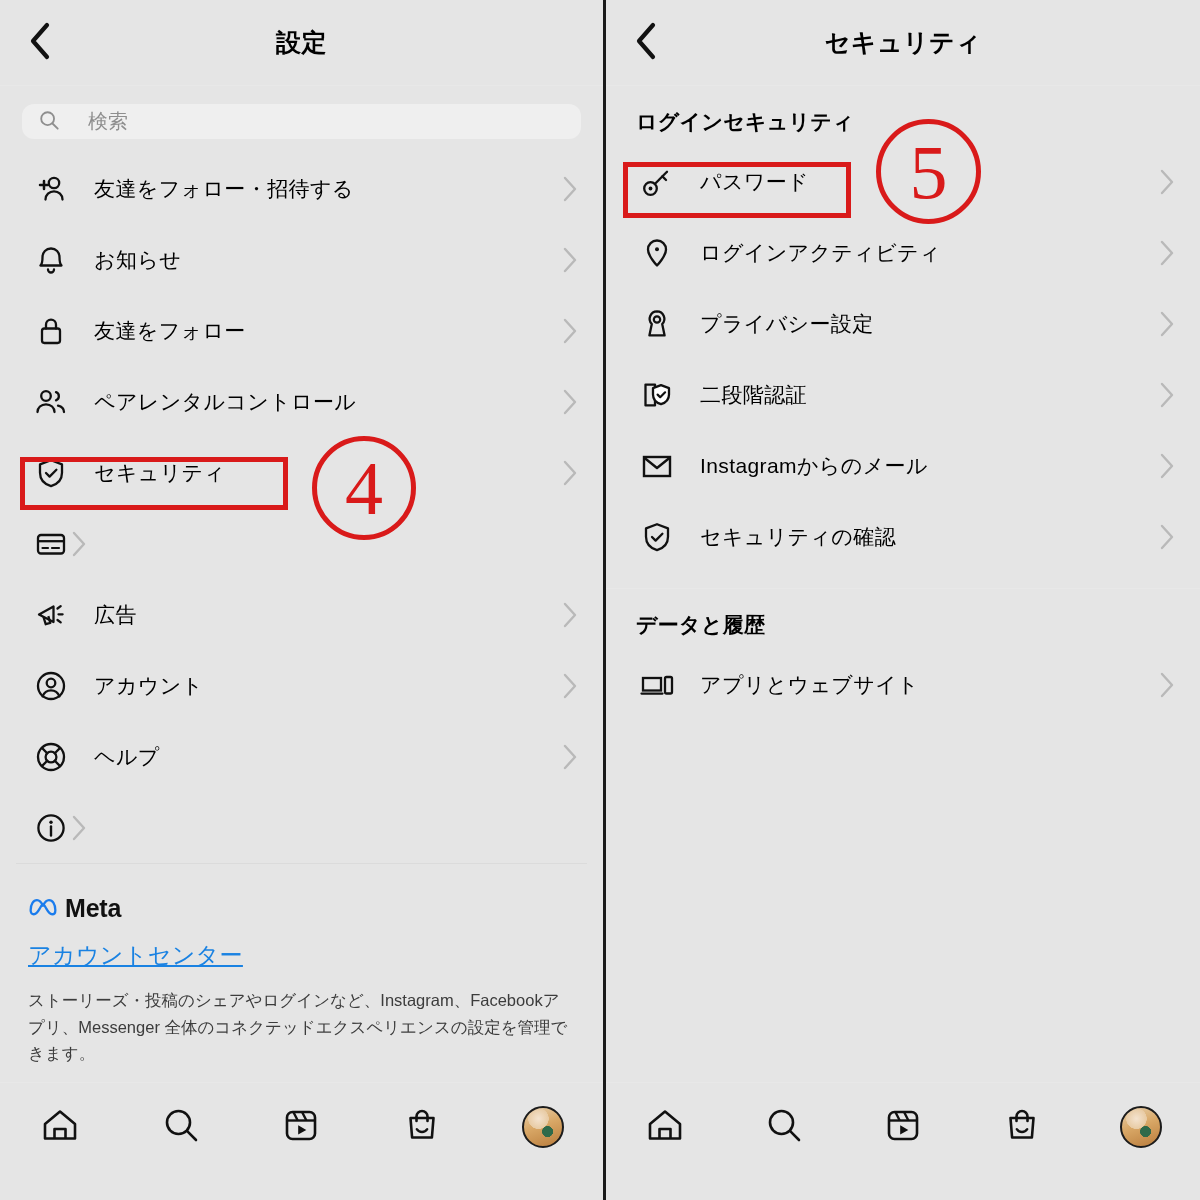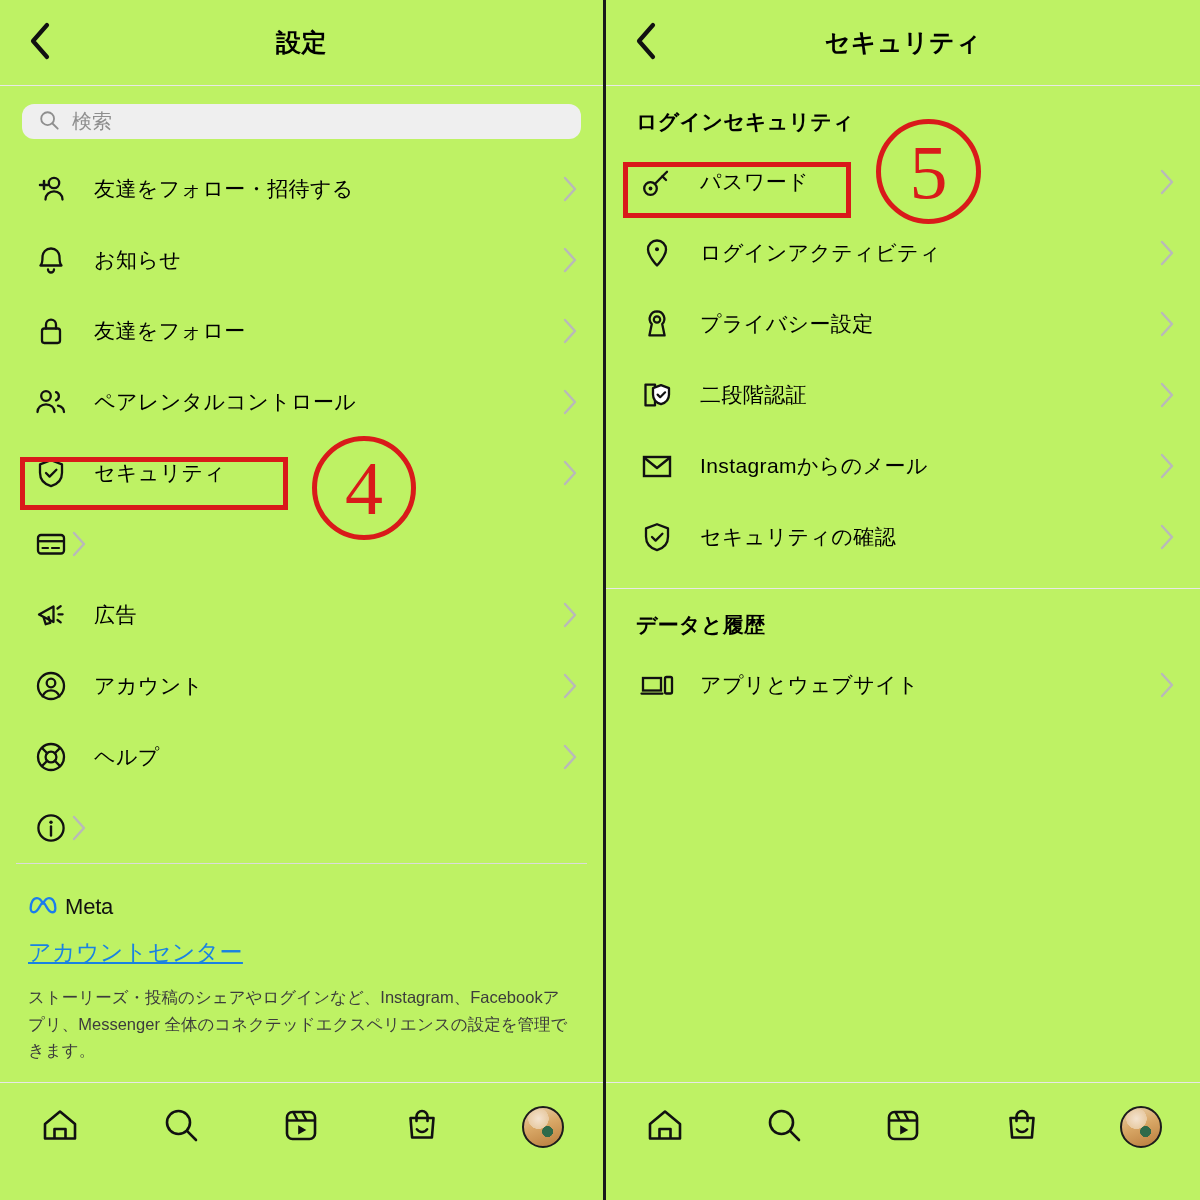--- a/index.html
+++ b/index.html
@@ -15,21 +15,21 @@
   .screens {
     display: flex;
     width: 1200px;
     height: 1200px;
     position: relative;
   }
 
   .panel {
     position: relative;
     height: 1200px;
-    background: #bef264;
+    background: #e5e5e5;
     overflow: hidden;
   }
   .panel-left  { width: 603px; }
   .panel-right { width: 597px; border-left: 3px solid #1a1a1a; }
 
   
   .app-header {
     position: relative;
     height: 86px;
     border-bottom: 1px solid #e8e8e8;
@@ -55,21 +55,21 @@
 
   
   .search-wrap { padding: 18px 22px 0 22px; }
   .search-box {
     height: 35px;
     background: #efefef;
     border-radius: 12px;
     display: flex;
     align-items: center;
     padding: 0 16px;
-    gap: 12px;
+    gap: 28px;
   }
   .search-placeholder {
     font-size: 20px;
     color: #8e8e8e;
   }
 
   
   .menu-list { padding-top: 14px; }
   .menu-row {
     height: 71px;
@@ -120,22 +120,22 @@
     background: #dbdbdb;
     margin: 0 16px;
   }
   .meta-block { padding: 30px 28px 0 28px; }
   .meta-logo-row {
     display: flex;
     align-items: center;
     gap: 7px;
   }
   .meta-word {
-    font-size: 22px;
-    font-weight: 400;
+    font-size: 25px;
+    font-weight: 700;
     color: #111111;
     letter-spacing: -0.2px;
   }
   .meta-link {
     display: block;
     margin-top: 17px;
     font-size: 23px;
     color: #1a82e2;
     letter-spacing: 0.4px;
   }

